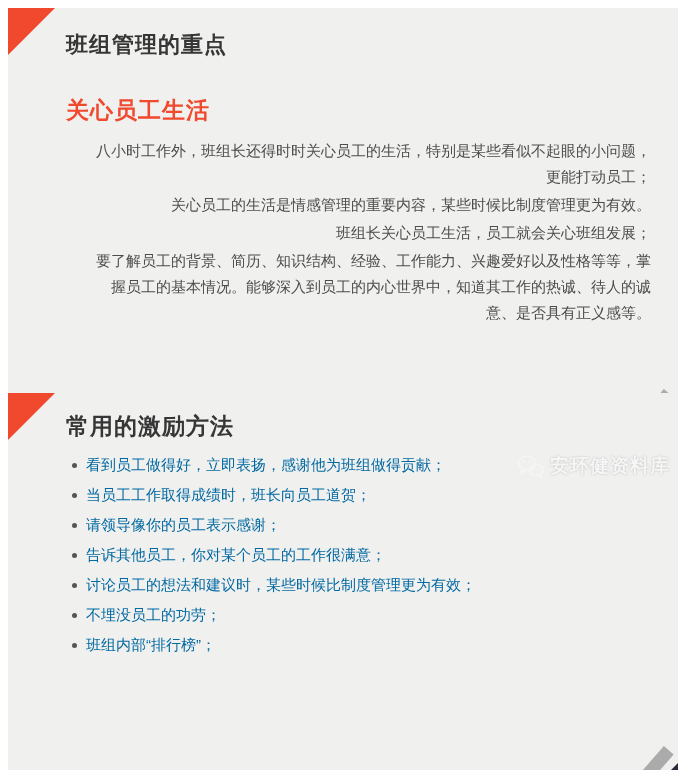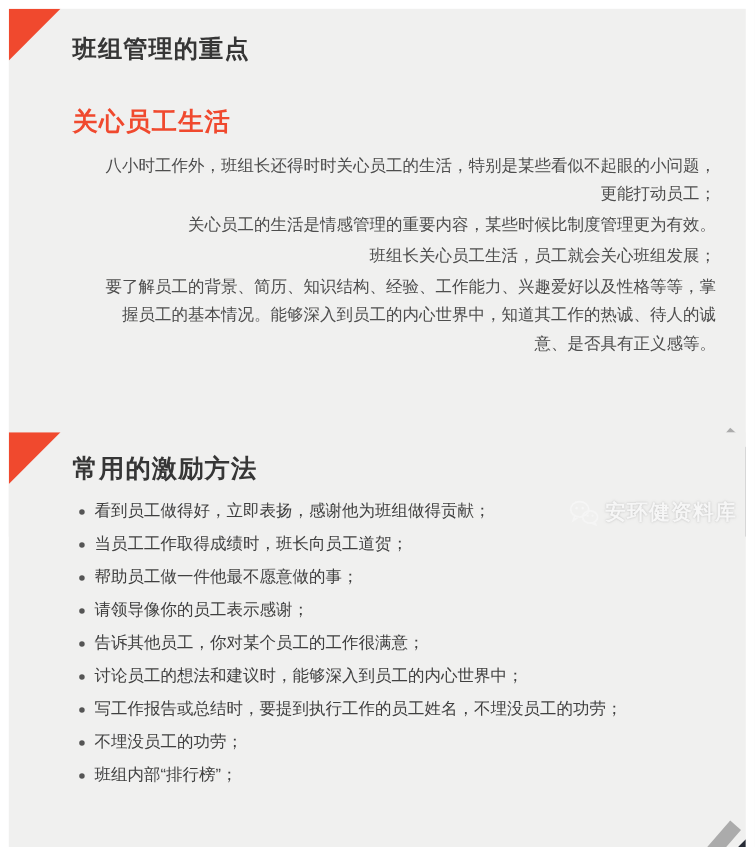--- a/index.html
+++ b/index.html
@@ -38,21 +38,21 @@
   }
 
   .paras{
     position:absolute;left:80px;top:130px;width:563px;
     font-size:15px;line-height:26px;color:#4d4d4d;
   }
   .paras p{margin:0 0 2px 0;text-align:right;}
 
   .bullet-list{
     position:absolute;left:62px;top:57px;width:580px;margin:0;padding:0;
-    list-style:none;font-size:15px;color:#404040;
+    list-style:none;font-size:15px;color:#0369a1;
   }
   .bullet-list li{
     position:relative;padding-left:16px;line-height:30px;
   }
   .bullet-list li::before{
     content:"";position:absolute;left:2px;top:13px;width:5px;height:5px;
     border-radius:50%;background:#555555;
   }
 
   .watermark{
@@ -100,25 +100,23 @@
     <span class="wm-text">安环健资料库</span>
   </div>
 </section>
 
 <section class="panel" id="panel2">
   <div class="corner-red"></div>
   <h1 class="panel-title">常用的激励方法</h1>
   <ul class="bullet-list">
       <li>看到员工做得好，立即表扬，感谢他为班组做得贡献；</li>
       <li>当员工工作取得成绩时，班长向员工道贺；</li>
-      <li>帮助员工做一件他最不愿意做的事；</li>
       <li>请领导像你的员工表示感谢；</li>
       <li>告诉其他员工，你对某个员工的工作很满意；</li>
-      <li>讨论员工的想法和建议时，能够深入到员工的内心世界中；</li>
-      <li>写工作报告或总结时，要提到执行工作的员工姓名，不埋没员工的功劳；</li>
+      <li>讨论员工的想法和建议时，某些时候比制度管理更为有效；</li>
       <li>不埋没员工的功劳；</li>
       <li>班组内部“排行榜”；</li>
     </ul>
   <div class="stripe"></div>
   <div class="corner-dark"></div>
   <div class="watermark">
     <span class="wm-icon">
       <svg width="28" height="24" viewBox="0 0 28 24">
         <g fill="none" stroke="#f6f6f6" stroke-width="1.5">
           <ellipse cx="10" cy="9" rx="8.2" ry="7"></ellipse>

